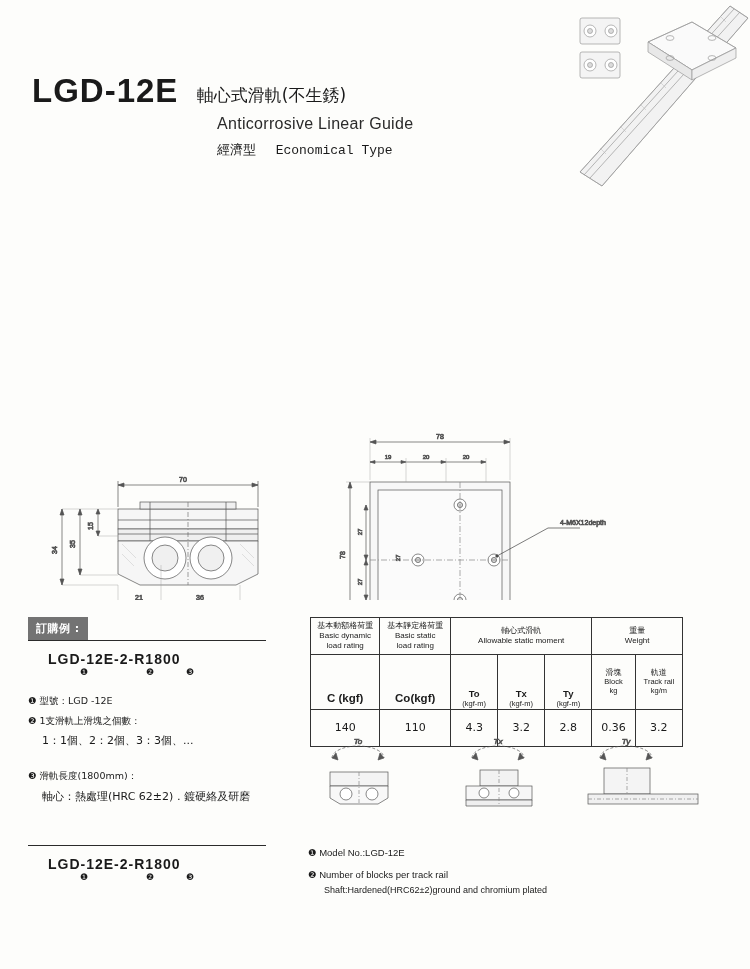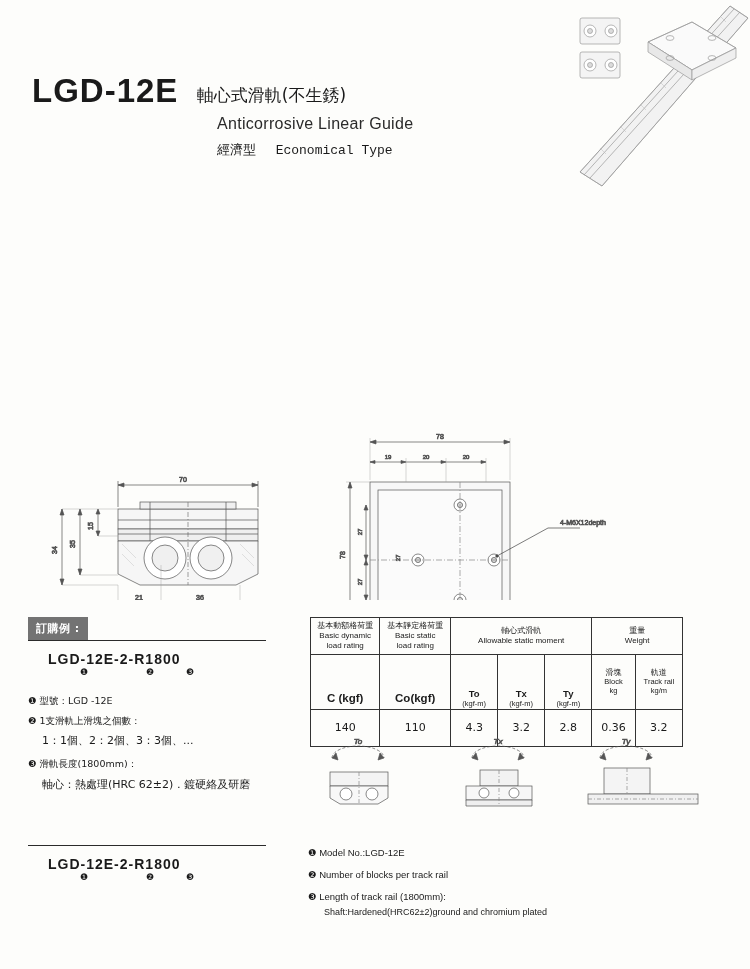--- a/index.html
+++ b/index.html
@@ -377,21 +377,21 @@
     <div class="notes">
       <div class="note-line">
         <span class="circ">❶</span>
         <span>型號：LGD -12E</span>
       </div>
       <div class="note-line">
         <span class="circ">❷</span>
         <span>1支滑軌上滑塊之個數：</span>
       </div>
       <div class="note-sub">1：1個、2：2個、3：3個、...</div>
-      <div class="note-line" style="margin-top:6px">
+      <div class="note-line" style="margin-top:18px">
         <span class="circ">❸</span>
         <span>滑軌長度(1800mm)：</span>
       </div>
       <div class="note-sub">軸心：熱處理(HRC 62±2)．鍍硬絡及研磨</div>
     </div>
   </div>
 
   <div class="order-box" style="top:845px">
     <div class="order-rule"></div>
     <div class="order-code">LGD-12E-2-R1800</div>
@@ -507,20 +507,16 @@
 
   <div class="en-notes">
     <div>
       <span>❶</span>
       <span>Model No.:LGD-12E</span>
     </div>
     <div style="margin-top:6px">
       <span>❷</span>
       <span>Number of blocks per track rail</span>
     </div>
-    <div style="margin-top:6px">
-      <span>❸</span>
-      <span>Length of track rail (1800mm):</span>
-    </div>
     <div class="note-sub">Shaft:Hardened(HRC62±2)ground and chromium plated</div>
   </div>
 
 </div>
 
 </body></html>

